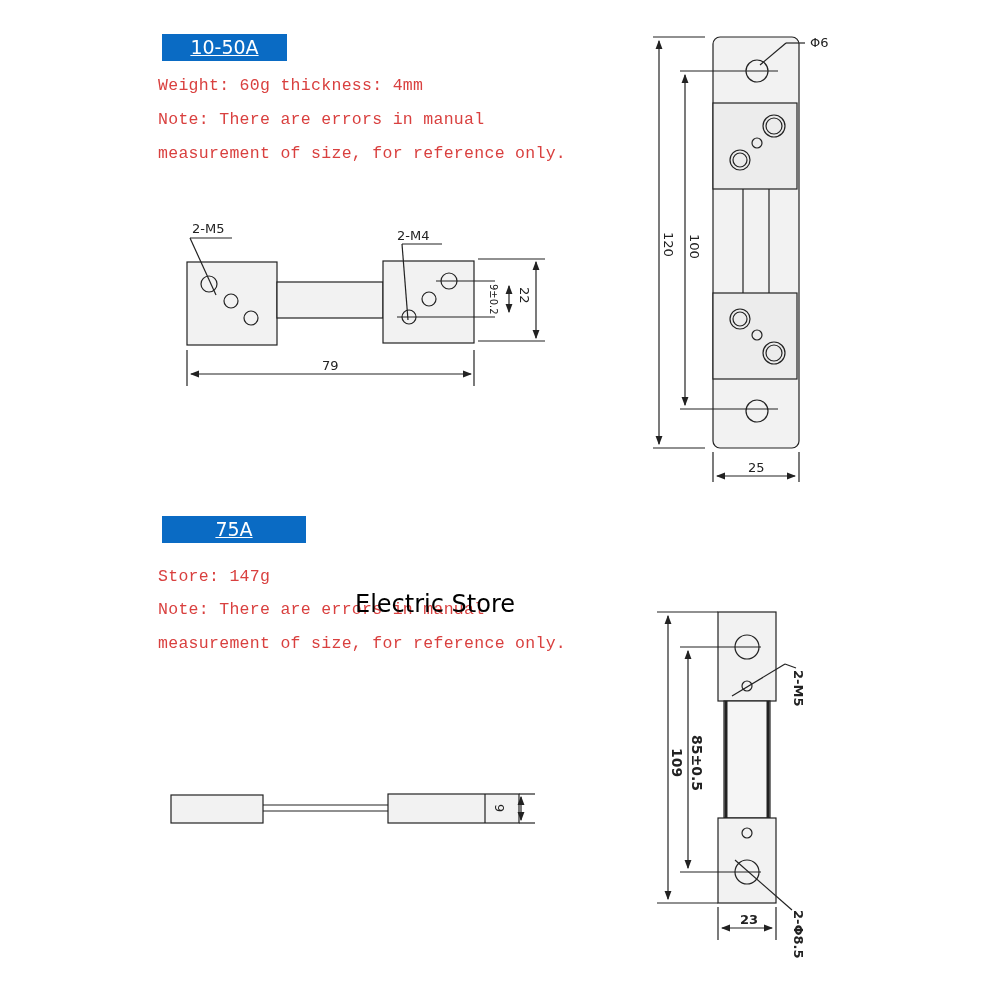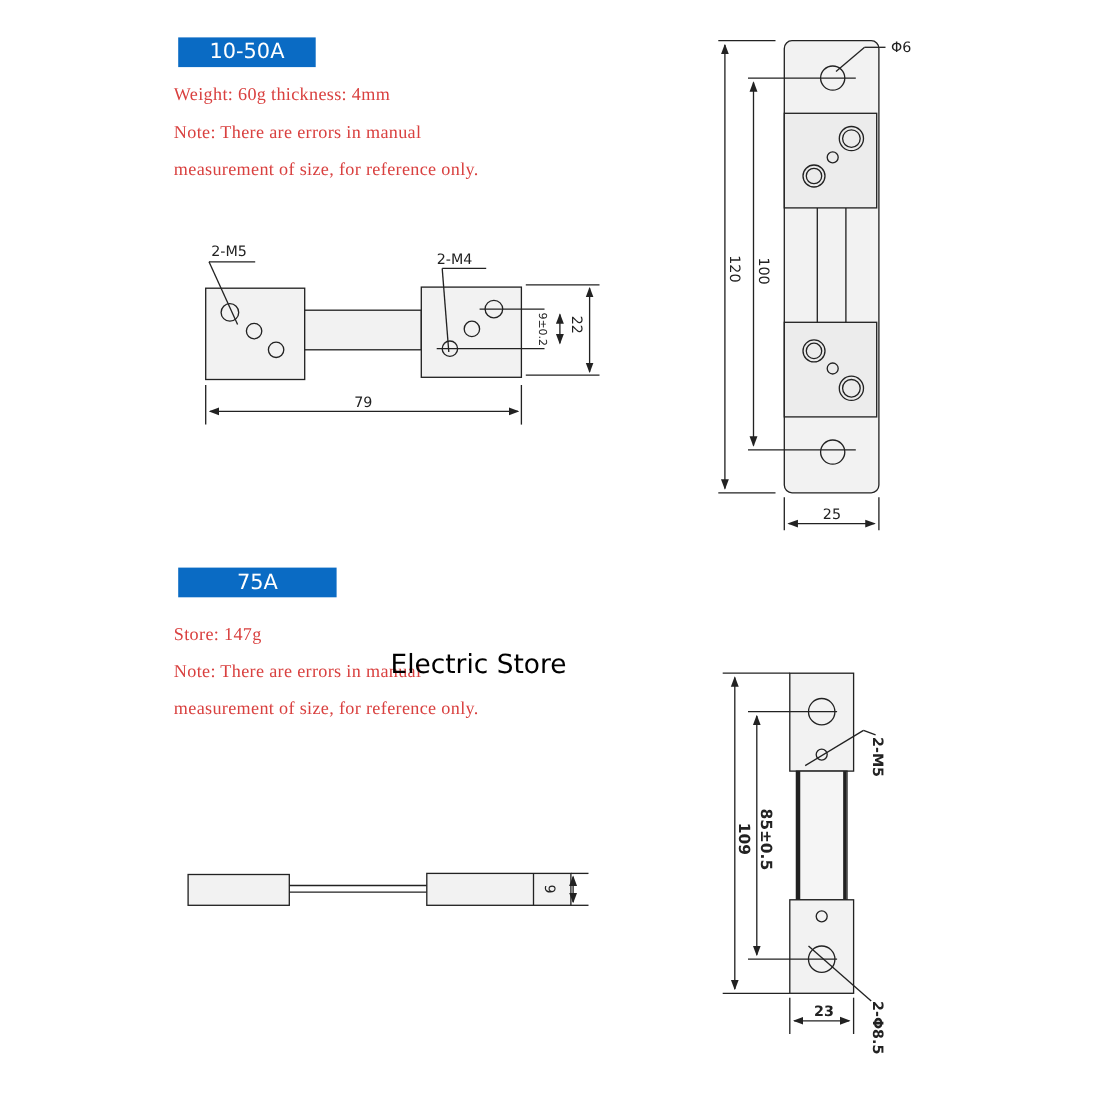--- a/index.html
+++ b/index.html
@@ -1,18 +1,18 @@
 <!DOCTYPE html>
 <html><head>
 <meta charset="utf-8">
 <style>
   html,body{margin:0;padding:0;background:#fff;}
   body{width:1000px;height:1000px;position:relative;overflow:hidden;font-family:"Liberation Sans",sans-serif;}
-  .badge{position:absolute;background:#0a6bc4;color:#fff;font-family:"DejaVu Sans",sans-serif;font-size:19px;text-align:center;line-height:27px;height:27px;}
-  .note{position:absolute;left:158px;color:#d9403f;font-family:Liberation Serif, serif;font-size:16.5px;letter-spacing:0.3px;white-space:nowrap;}
+  .badge{position:absolute;background:#0a6bc4;color:#fff;font-family:"DejaVu Sans",sans-serif;font-size:19px;text-align:center;line-height:27px;height:27px;text-decoration:underline;}
+  .note{position:absolute;left:158px;color:#d9403f;font-family:Liberation Mono, monospace;font-size:16.5px;letter-spacing:0.3px;white-space:nowrap;}
   .watermark{position:absolute;left:355px;top:590px;color:#000000;font-family:"DejaVu Sans",sans-serif;font-size:24px;white-space:nowrap;}
   svg{position:absolute;left:0;top:0;}
   .dimtxt{font-family:"DejaVu Sans",sans-serif;font-size:13px;fill:#222;}
 </style>
 </head>
 <body>
 
 <div class="badge" style="left:162px;top:34px;width:125px;">10-50A</div>
 <div class="note" style="top:76px;">Weight: 60g thickness: 4mm</div>
 <div class="note" style="top:110px;">Note: There are errors in manual</div>

